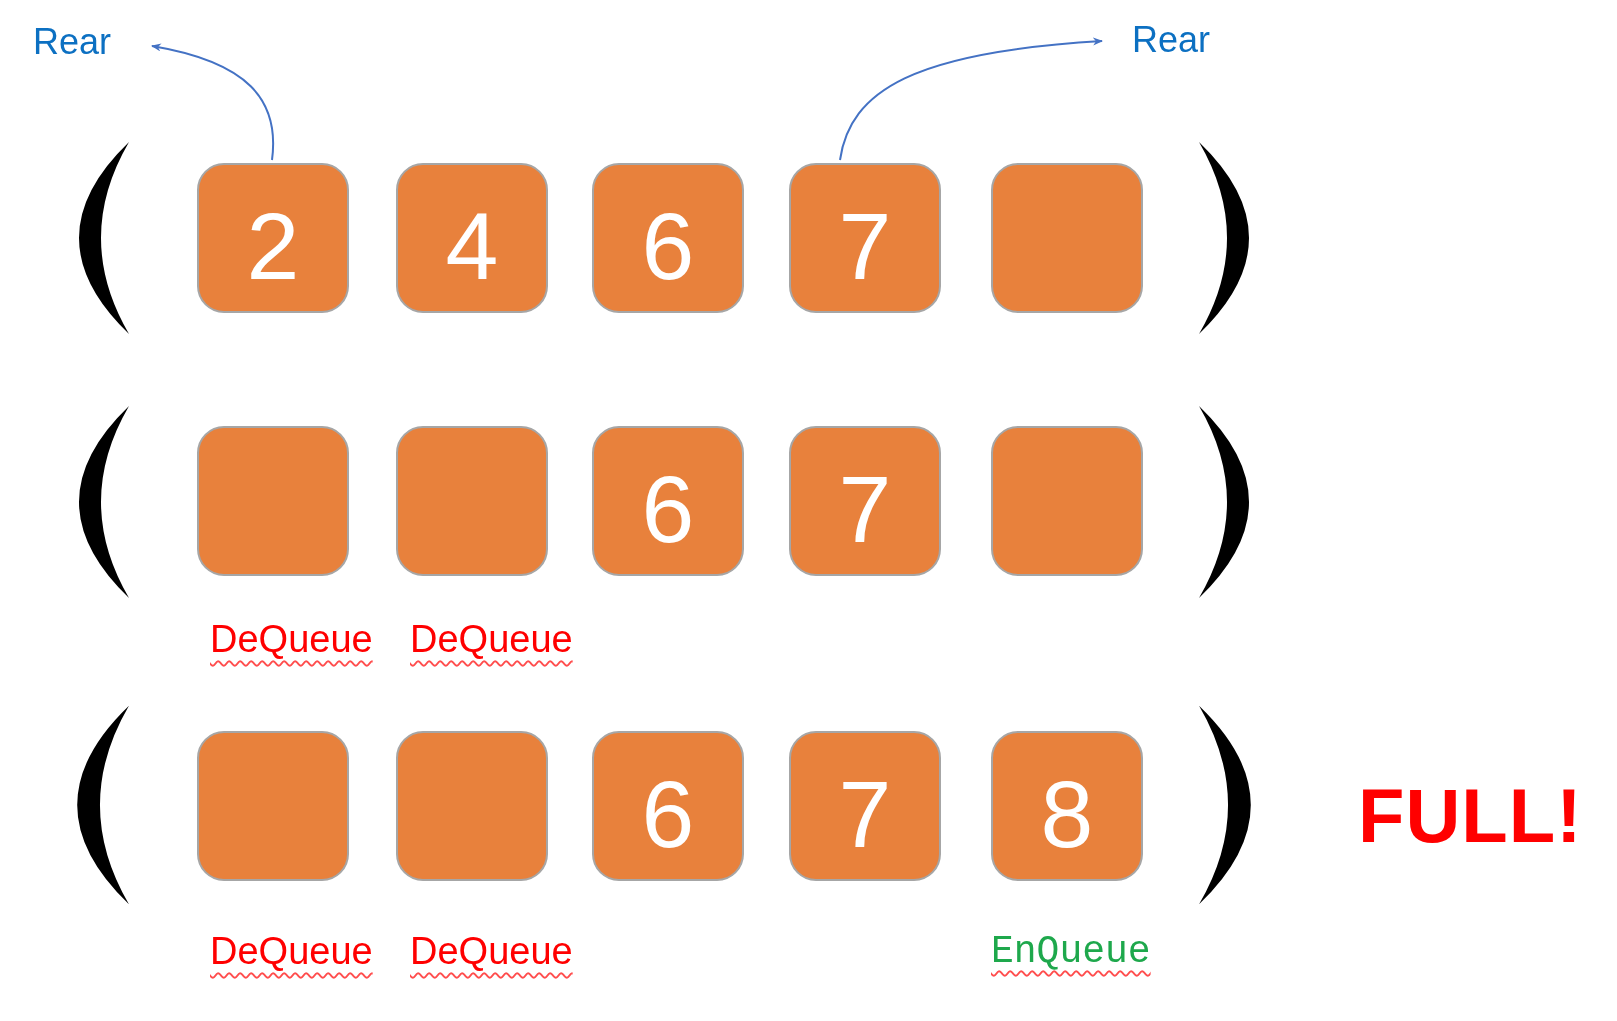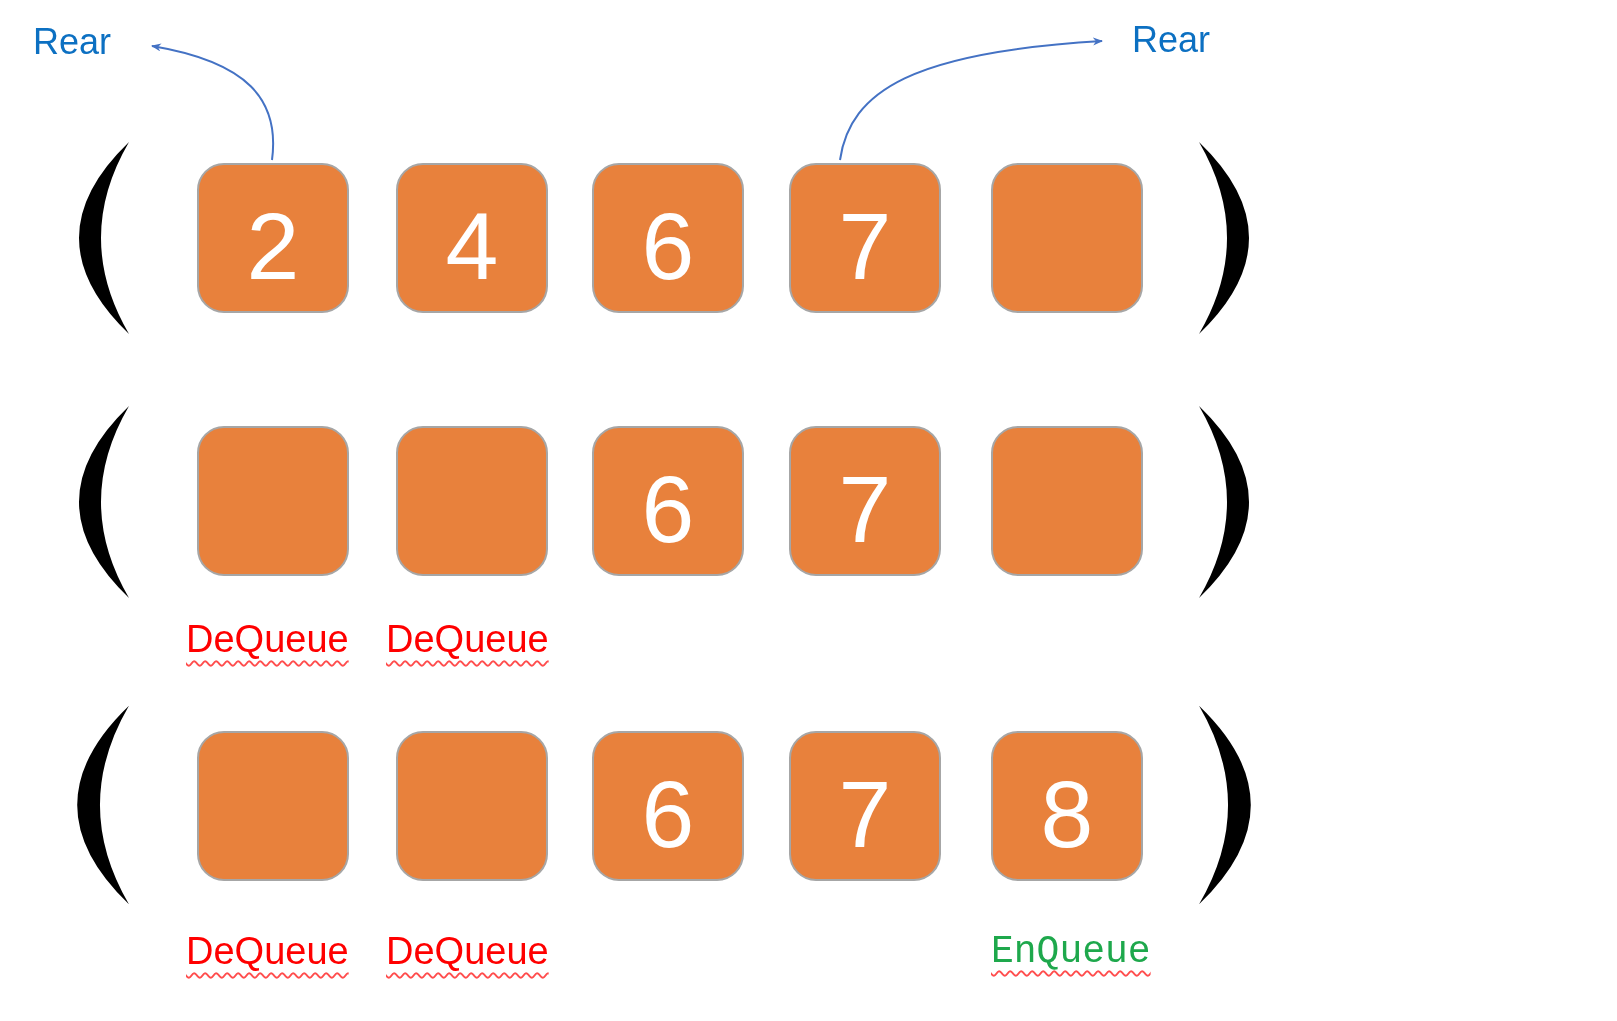--- a/index.html
+++ b/index.html
@@ -31,21 +31,21 @@
   
   .paren{position:absolute;}
   .paren path{fill:#000000;}
   
   .op{
     position:absolute;font-size:38px;line-height:1.15;
     text-decoration-line:underline;text-decoration-style:wavy;
     text-decoration-color:#FF4D4D;text-decoration-thickness:1.5px;
     text-underline-offset:8px;text-decoration-skip-ink:none;
   }
-  .op-red{color:#FF0000;}
+  .op-red{color:#FF0000;margin-left:24px;}
   .op-green{color:#1EA84C;font-family:Liberation Mono, monospace;}
   .status-full{
     position:absolute;left:1358px;top:778px;color:#FF0000;
     font-size:76px;font-weight:800;line-height:1;letter-spacing:1px;
   }
 </style>
 </head>
 <body>
 
 <div class="page">
@@ -131,18 +131,19 @@
       <span class="num">7</span>
     </div>
   <div class="box r3 c5">
       <span class="num">8</span>
     </div>
 
   <svg class="paren" style="left:1197px;top:703px" width="60" height="204" viewBox="0 0 58 196">
       <path d="M2 2 Q102 98 2 194 Q58 98 2 2 Z"></path>
     </svg>
 
+  <div class="status-full">FULL!</div>
 
   <div class="op op-red" style="left:186px;top:930px">DeQueue</div>
   <div class="op op-red" style="left:386px;top:930px">DeQueue</div>
   <div class="op op-green" style="left:991px;top:930px">EnQueue</div>
 
 </div>
 
 </body></html>

